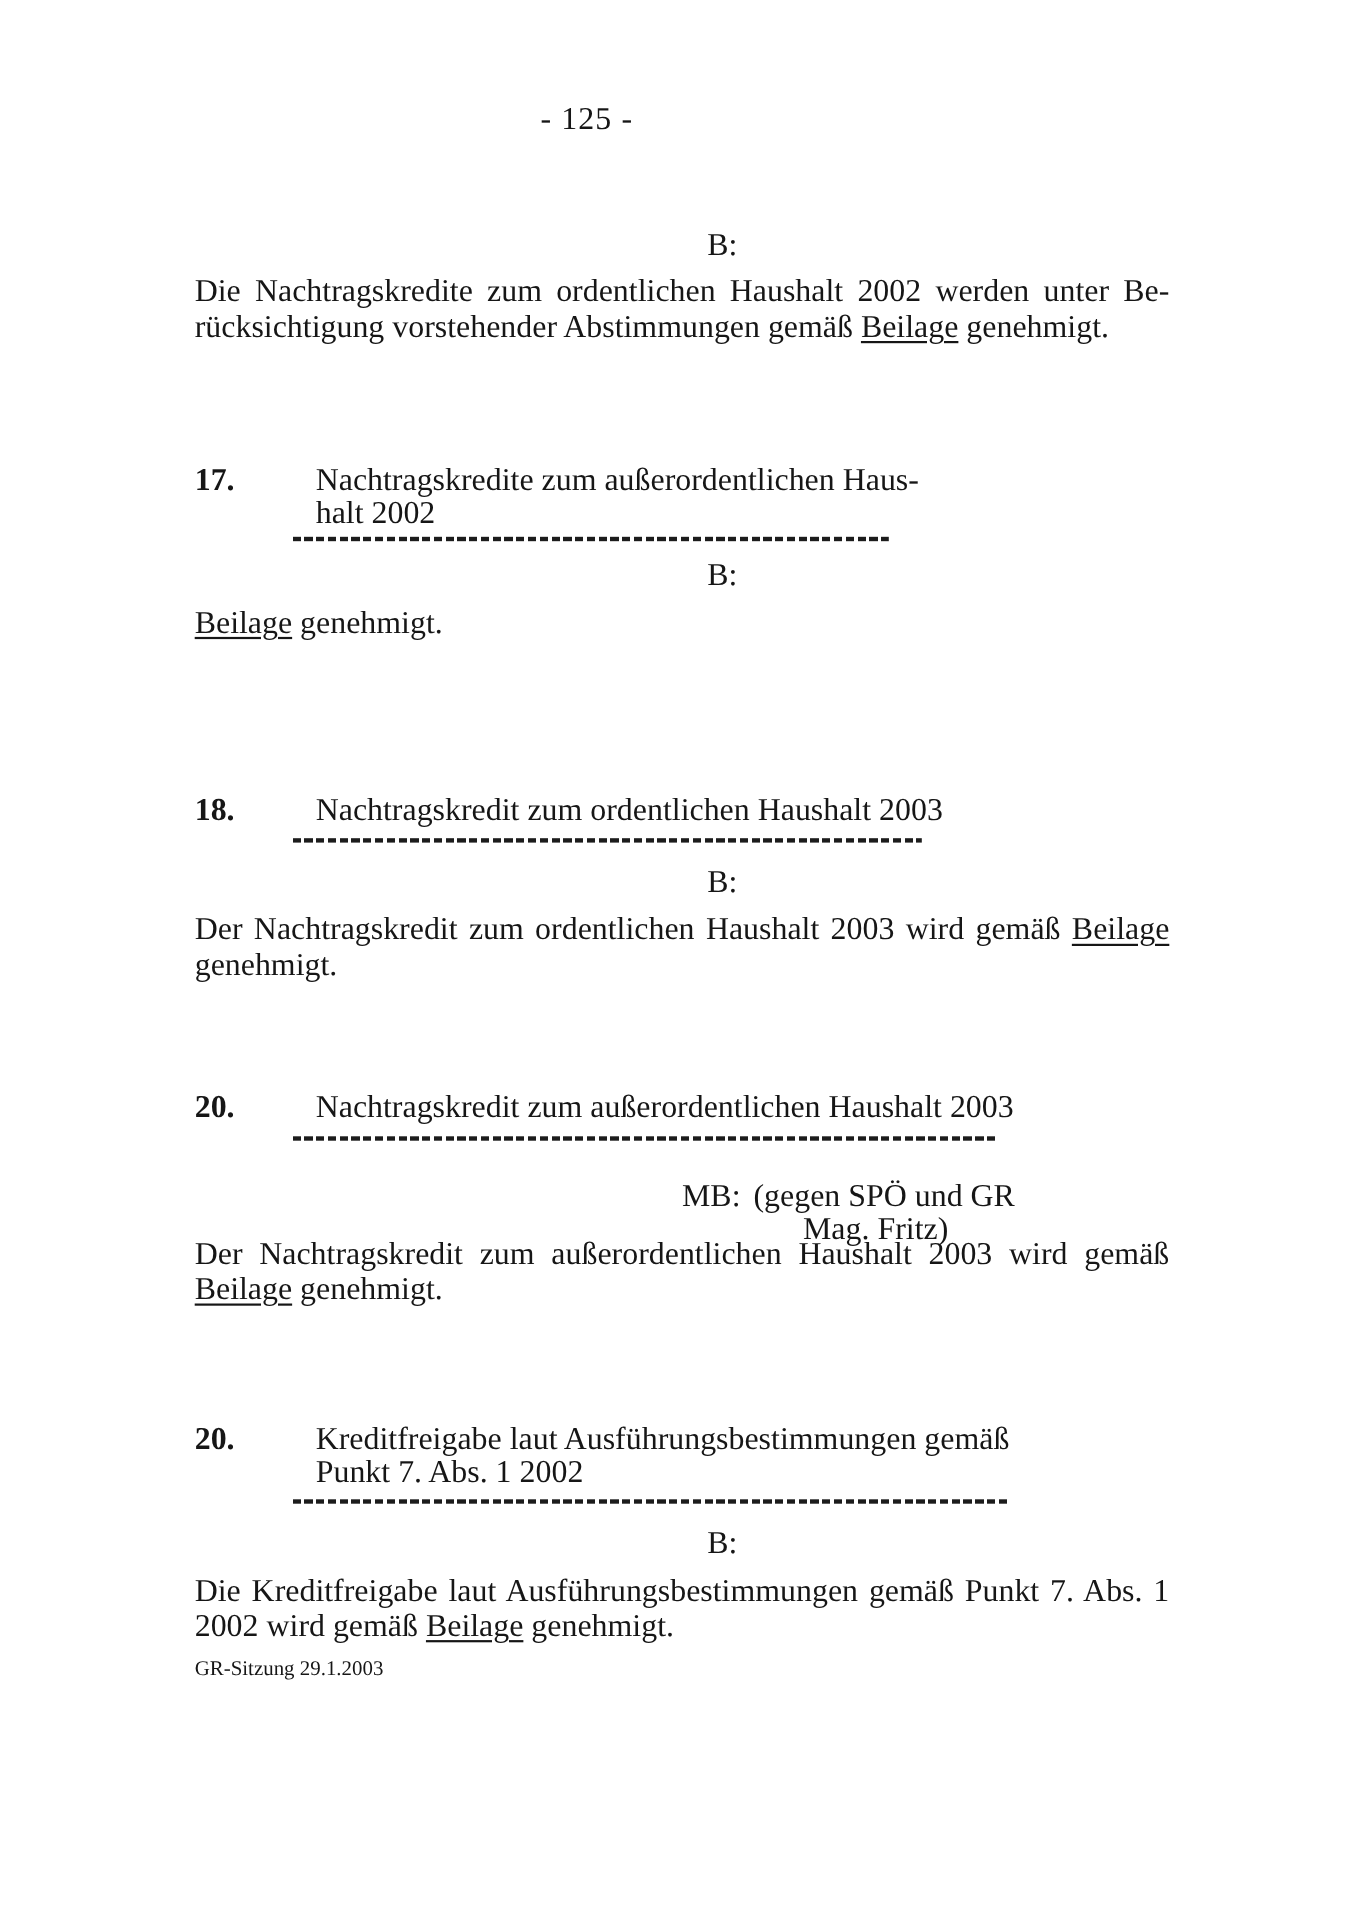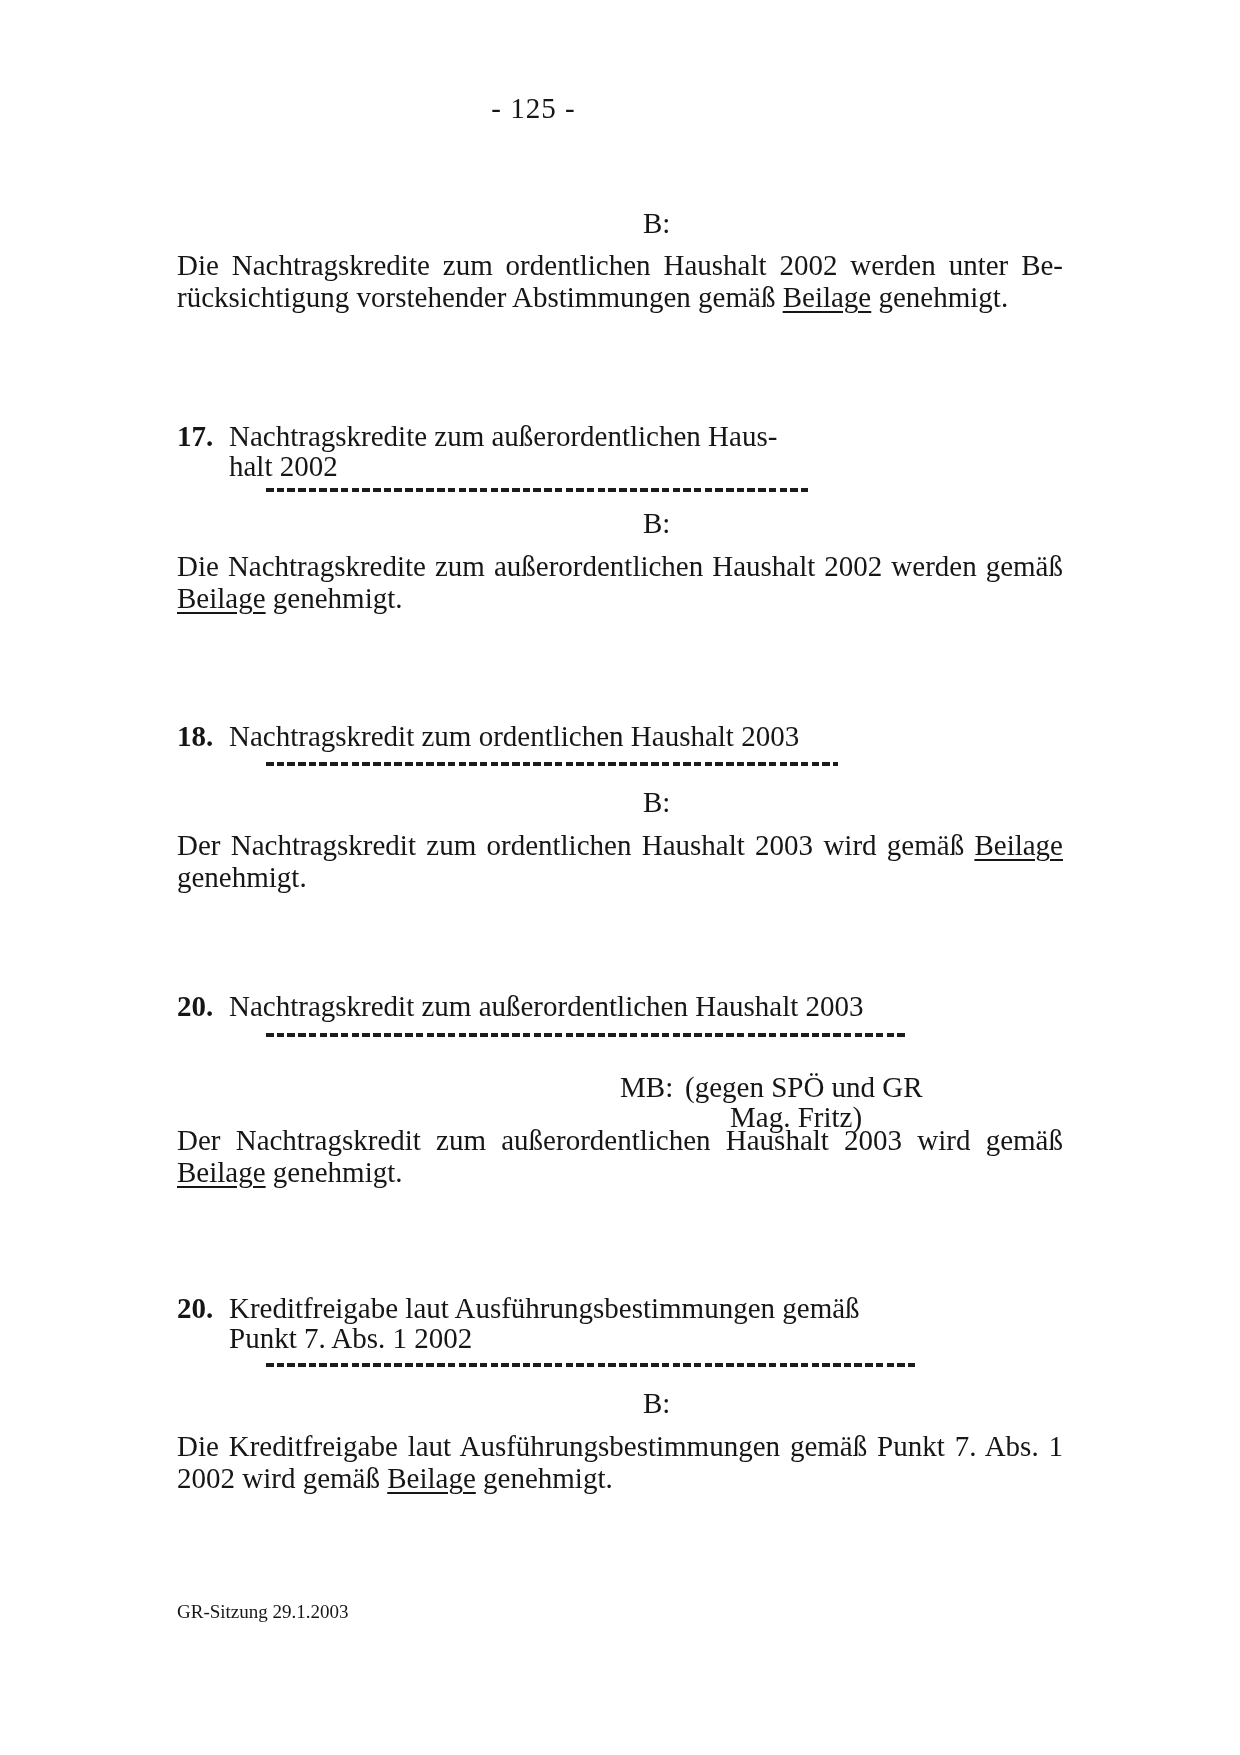--- a/index.html
+++ b/index.html
@@ -33,21 +33,21 @@
     line-height:32px;
   }
   .pline{min-height:32px;}
   .just{
     text-align:justify;
     text-align-last:justify;
   }
   .item{left:177px;}
   .inum{position:absolute;left:0;top:0;line-height:30px;font-weight:bold;}
   .ititle{
-    margin-left:52px;
+    margin-left:110px;
     line-height:30px;
     white-space:nowrap;
   }
   .dash{
     left:266px;height:4px;
     background:repeating-linear-gradient(90deg,#1c1c1c 0 7.5px,transparent 7.5px 10.7px);
   }
   .u{
     text-decoration:underline;
     text-decoration-thickness:2px;
@@ -74,21 +74,20 @@
 <div class="abs item" style="top:421px">
   <span class="inum">17.</span>
   <div class="ititle">
     <div>Nachtragskredite zum außerordentlichen Haus-</div>
     <div>halt 2002</div>
   </div>
 </div>
 <div class="abs dash" style="top:488px;width:542px"></div>
 <div class="abs vote" style="top:507px">B:</div>
 <div class="abs para" style="top:550px">
-  <div class="pline just">Die Nachtragskredite zum außerordentlichen Haushalt 2002 werden gemäß</div>
   <div class="pline"><span class="u">Beilage</span><span> genehmigt.</span></div>
 </div>
 
 <div class="abs item" style="top:721px">
   <span class="inum">18.</span>
   <div class="ititle">
     <div>Nachtragskredit zum ordentlichen Haushalt 2003</div>
   </div>
 </div>
 <div class="abs dash" style="top:762px;width:572px"></div>
@@ -120,13 +119,13 @@
     <div>Punkt 7. Abs. 1 2002</div>
   </div>
 </div>
 <div class="abs dash" style="top:1363px;width:650px"></div>
 <div class="abs vote" style="top:1387px">B:</div>
 <div class="abs para" style="top:1430px">
   <div class="pline just">Die Kreditfreigabe laut Ausführungsbestimmungen gemäß Punkt 7. Abs. 1</div>
   <div class="pline"><span>2002 wird gemäß </span><span class="u">Beilage</span><span> genehmigt.</span></div>
 </div>
 
-<div class="abs footer" style="top:1601px">GR-Sitzung 29.1.2003</div>
+<div class="abs footer" style="top:1507px">GR-Sitzung 29.1.2003</div>
 
 </body></html>

